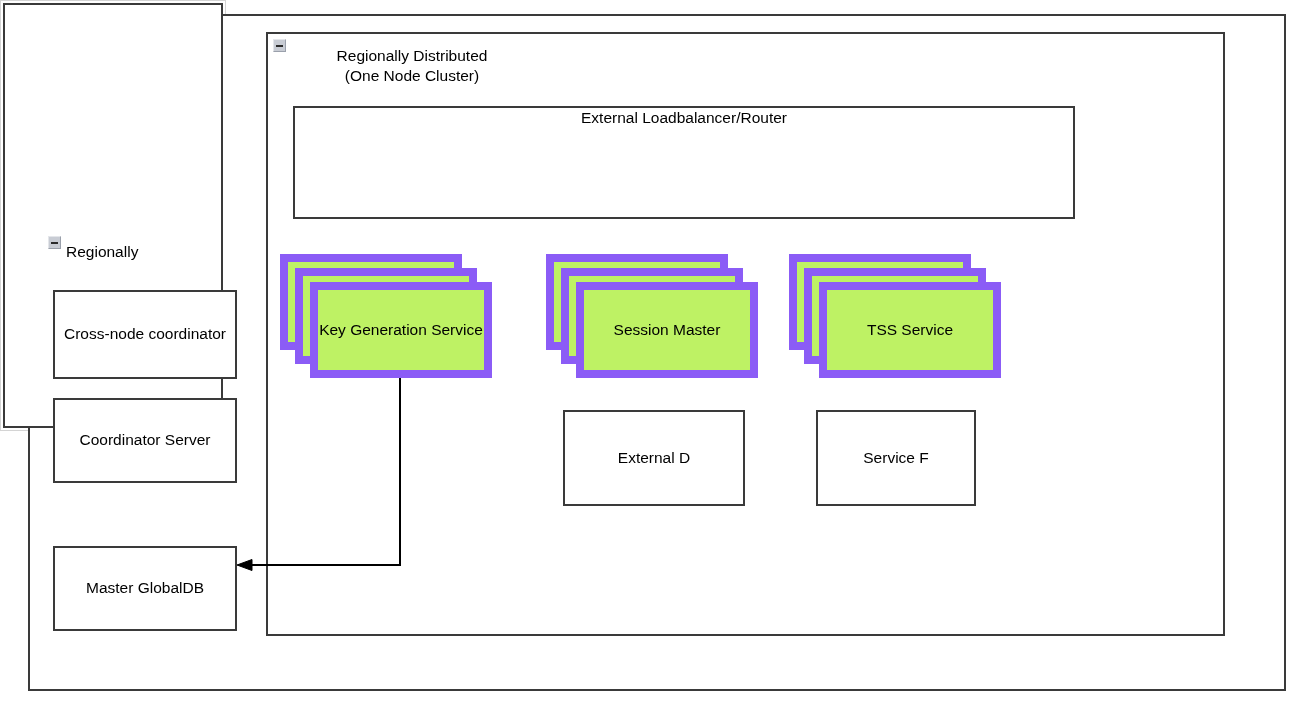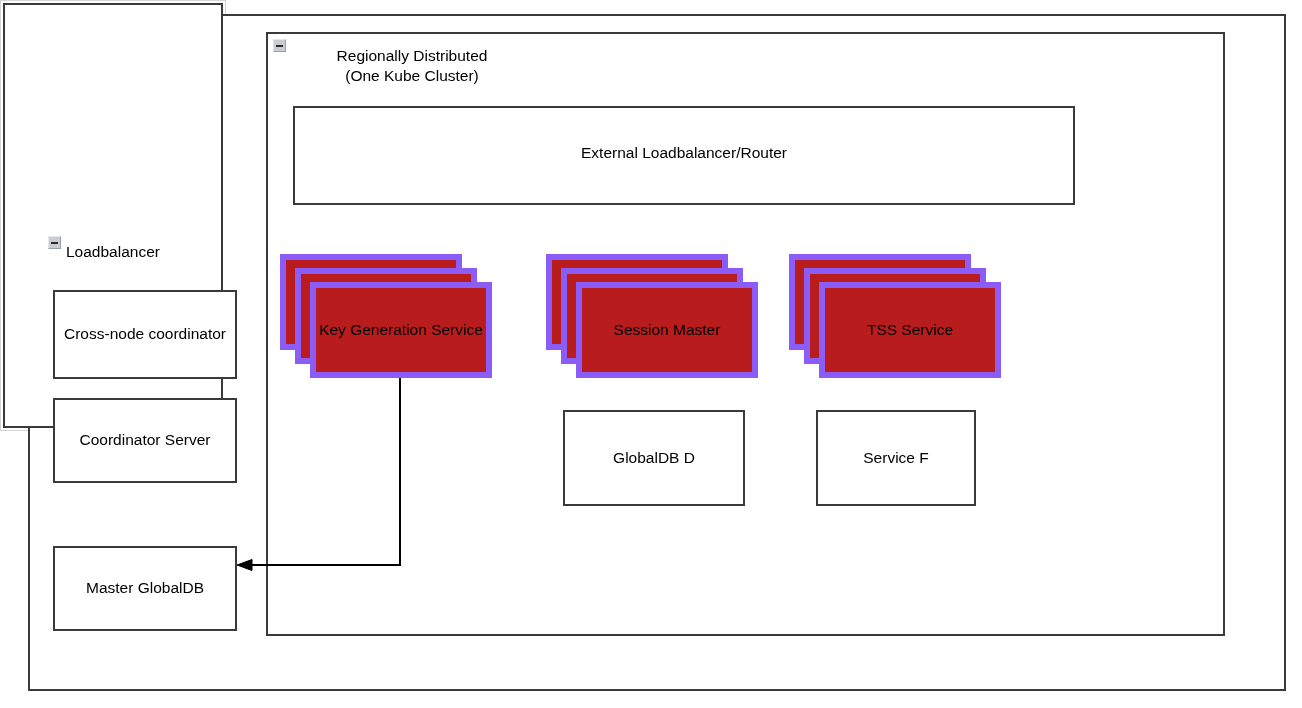--- a/index.html
+++ b/index.html
@@ -113,22 +113,22 @@
   .stack {
     position: absolute;
     width: 182px;
     height: 96px;
   }
   .stack .layer {
     position: absolute;
     box-sizing: border-box;
     width: 182px;
     height: 96px;
-    background: #b91c1c;
-    border: 6px solid #8b5cf6;
+    background: #bef264;
+    border: 8px solid #8b5cf6;
   }
   .stack .layer.l1 { left: 0px;  top: 0px;  }
   .stack .layer.l2 { left: 15px; top: 14px; }
   .stack .layer.l3 {
     left: 30px;
     top: 28px;
     display: flex;
     align-items: center;
     justify-content: center;
     text-align: center;
@@ -157,54 +157,54 @@
   <div class="collapse-icon" style="left:38px; top:24px;"></div>
 
   <div class="pool-title" style="left:55px; top:32px; width:130px;">Web3Auth
 Node</div>
 
   <div class="box" id="regional-cluster"></div>
 
   <div class="collapse-icon" style="left:273px; top:39px;"></div>
 
   <div class="pool-title" style="left:292px; top:46px; width:240px;">Regionally Distributed
-(One Kube Cluster)</div>
-
-  <div class="node" style="left:293px; top:106px; width:782px; height:99px; align-items:flex-start; padding-top:35px;">External Loadbalancer/Router</div>
+(One Node Cluster)</div>
+
+  <div class="node" style="left:293px; top:106px; width:782px; height:113px; align-items:flex-start; ">External Loadbalancer/Router</div>
 
   <div class="stack" style="left:280px; top:254px;">
     <div class="layer l1"></div>
     <div class="layer l2"></div>
     <div class="layer l3">Key Generation
 Service</div>
   </div>
 
   <div class="stack" style="left:546px; top:254px;">
     <div class="layer l1"></div>
     <div class="layer l2"></div>
     <div class="layer l3">Session Master</div>
   </div>
 
   <div class="stack" style="left:789px; top:254px;padding-left:48px;">
     <div class="layer l1"></div>
     <div class="layer l2"></div>
     <div class="layer l3">TSS Service</div>
   </div>
 
-  <div class="node" style="left:563px; top:410px; width:182px; height:96px;">GlobalDB D</div>
+  <div class="node" style="left:563px; top:410px; width:182px; height:96px;">External D</div>
 
   <div class="node" style="left:816px; top:410px; width:160px; height:96px;">Service F</div>
 
   <div id="coordinator">
     <div class="inner-frame"></div>
   </div>
 
   <div class="collapse-icon" style="left:48px; top:236px;"></div>
 
-  <div class="pool-title" style="left:66px; top:242px; width:150px; text-align:left;">Loadbalancer</div>
+  <div class="pool-title" style="left:66px; top:242px; width:150px; text-align:left;">Regionally</div>
 
   <div class="node" style="left:53px; top:290px; width:184px; height:89px;">Cross-node
 coordinator</div>
 
   <div class="node" style="left:53px; top:398px; width:184px; height:85px;">Coordinator Server</div>
 
   <div class="node" style="left:53px; top:546px; width:184px; height:85px;">Master GlobalDB</div>
 
   <svg id="connector" viewBox="0 0 1302 708">
     <path d="M 400 378 L 400 565 L 246 565" fill="none" stroke="#000000" stroke-width="2"></path>

